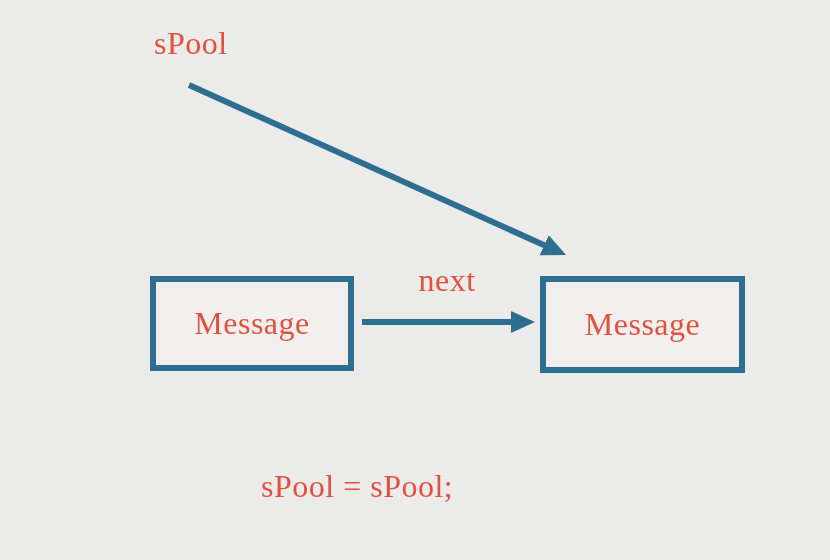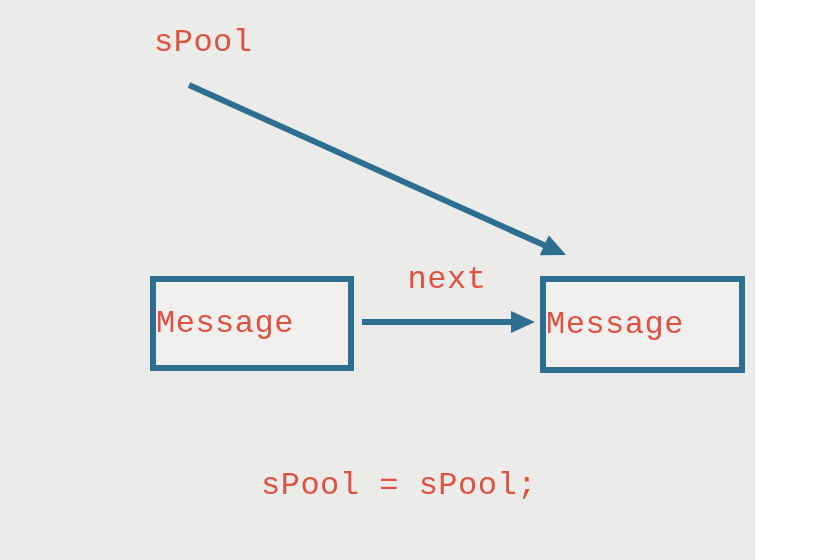--- a/index.html
+++ b/index.html
@@ -1,21 +1,21 @@
 <!DOCTYPE html>
 <html><head>
 <meta charset="utf-8">
 <style>
   html, body { margin: 0; padding: 0; }
   .canvas {
     position: relative;
-    width: 755px;
+    width: 830px;
     height: 560px;
     background: #ebebe9;
-    font-family: Liberation Mono, monospace;
+    font-family: Liberation Serif, serif;
     overflow: hidden;
   }
   .overlay {
     position: absolute;
     left: 0; top: 0;
     width: 830px; height: 560px;
     pointer-events: none;
   }
   .label {
     position: absolute;
@@ -28,21 +28,21 @@
   .spool-label   { left: 154px; top: 27px; }
   .next-label    { left: 447px; top: 264px; transform: translateX(-50%); }
   .caption-label { left: 261px; top: 470px; }
   .node {
     position: absolute;
     box-sizing: border-box;
     border: 6px solid #2e6e90;
     background: #f1f0ee;
     display: flex;
     align-items: center;
-    justify-content: flex-start;
+    justify-content: center;
   }
   .node-left  { left: 150px; top: 276px; width: 204px; height: 95px; }
   .node-right { left: 540px; top: 276px; width: 205px; height: 97px; }
   .node-label {
     color: #e0513f;
     font-size: 32px;
     letter-spacing: 0.5px;
     white-space: nowrap;
   }
 </style>

